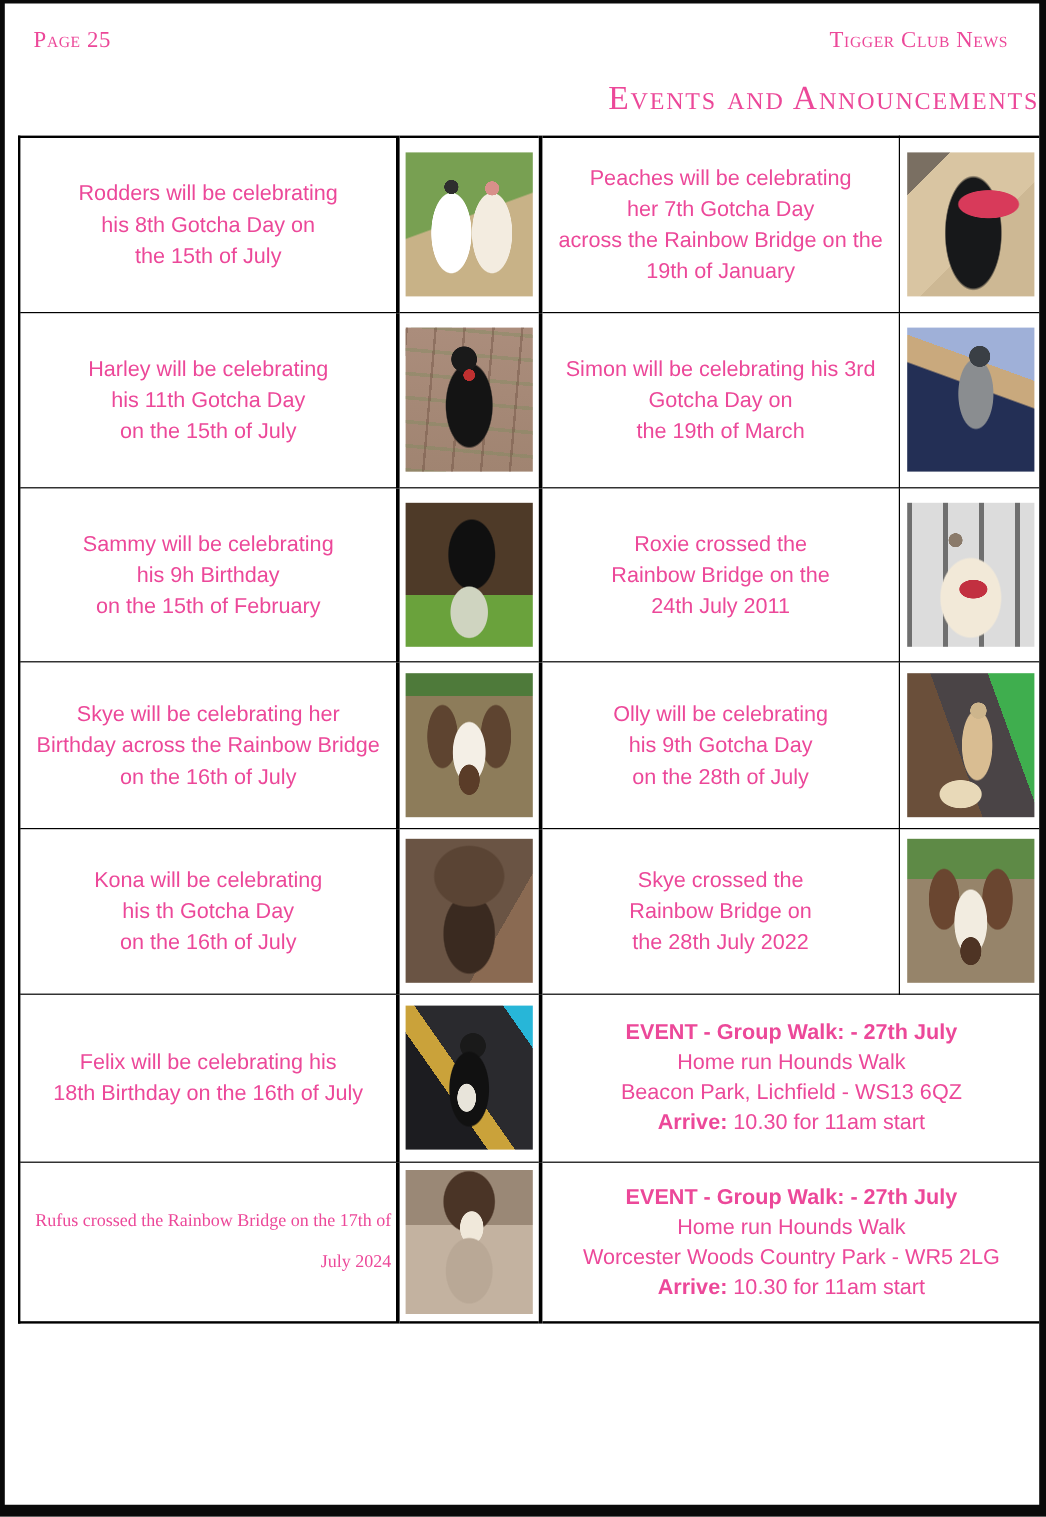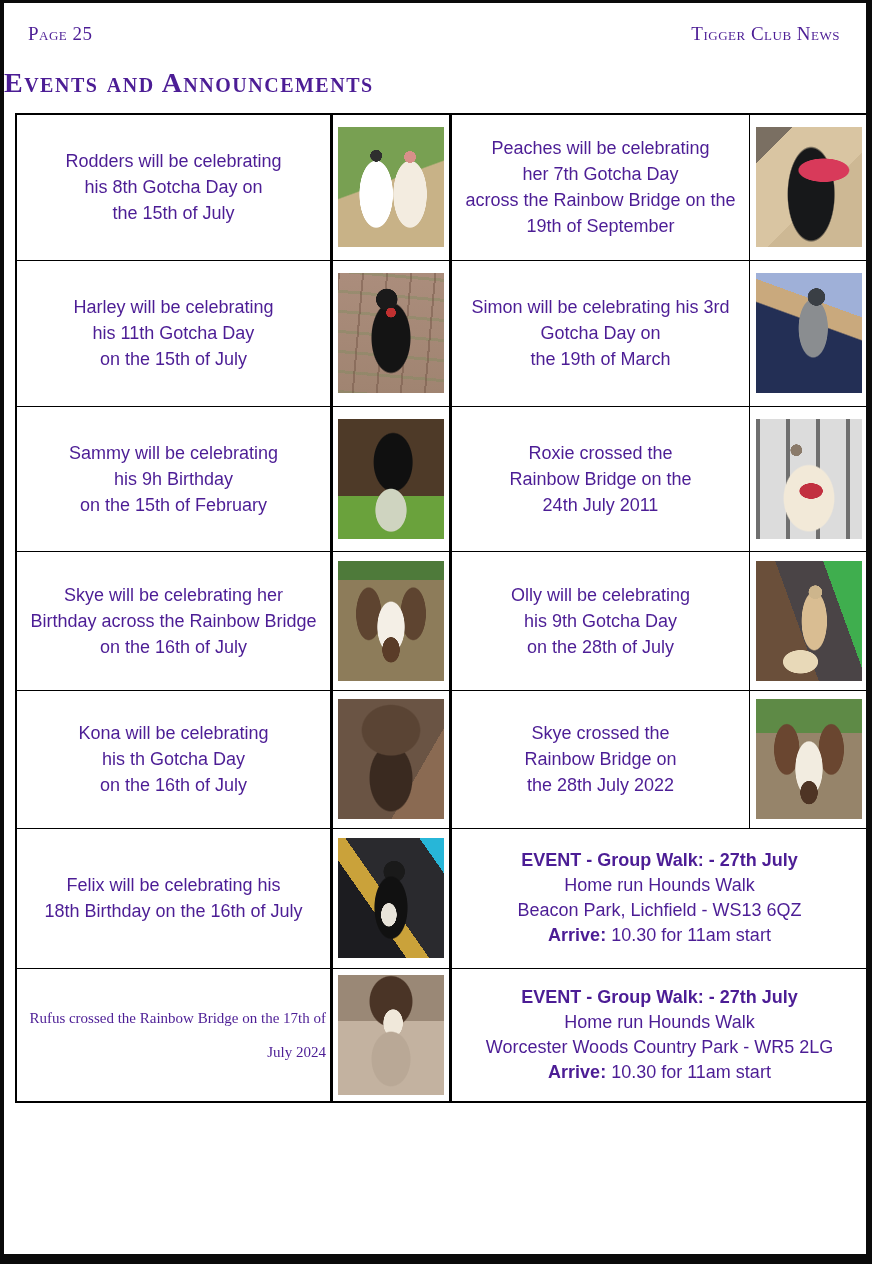--- a/index.html
+++ b/index.html
@@ -7,35 +7,35 @@
     position:relative;
     width:872px;height:1264px;
     box-sizing:border-box;
     background:#fff;
     border-left:4px solid #0a0a0a;
     border-top:3px solid #0a0a0a;
     border-right:6px solid #0a0a0a;
     border-bottom:10px solid #0a0a0a;
     overflow:hidden;
     font-family:"Liberation Serif", serif;
-    color:#4c1d95;
+    color:#ec4899;
   }
   .hdr{
     display:flex;justify-content:space-between;align-items:baseline;
     padding:20px 26px 0 24px;
     font-variant:small-caps;
     font-size:19px;letter-spacing:.5px;
   }
   .title{
-    text-align:left;
+    text-align:right;
     font-variant:small-caps;
     font-size:28px;
     letter-spacing:1.5px;
     margin:22px 0 14px 0;
-    font-weight:700;
+    font-weight:400;
   }
   table.ev-table{
     border-collapse:collapse;
     table-layout:fixed;
     margin-left:11px;
     width:843px;
     border:2px solid #000;
     padding-left:44px;
   }
   td{border:1px solid #000;padding:0;vertical-align:middle;text-align:center;overflow:hidden;}
@@ -154,21 +154,21 @@
 his 8th Gotcha Day on
 the 15th of July</div>
           </td>
           <td class="c2">
             <div class="photo ph-rodders" title="Two dogs standing together on a sunny garden path"></div>
           </td>
           <td class="c3">
             <div class="txt">Peaches will be celebrating
 her 7th Gotcha Day
 across the Rainbow Bridge on the
-19th of September</div>
+19th of January</div>
           </td>
           <td class="c4">
             <div class="photo ph-peaches" title="Black greyhound wearing a red collar lying on cushions"></div>
           </td>
         </tr>
         <tr style="height: 146px;">
           <td class="c1">
             <div class="txt">Harley will be celebrating
 his 11th Gotcha Day
 on the 15th of July</div>

